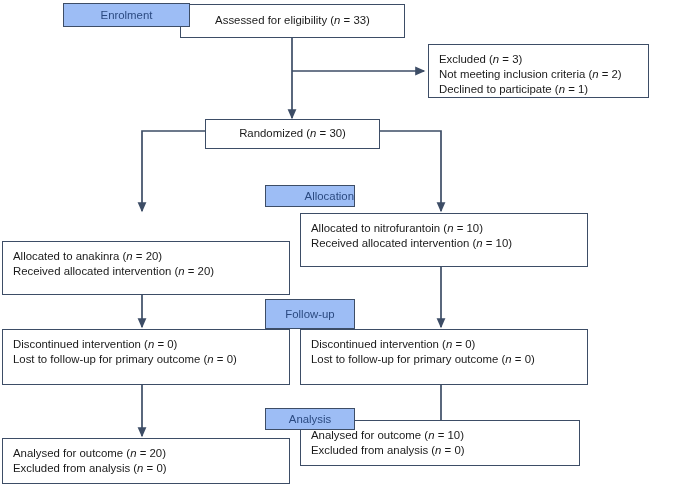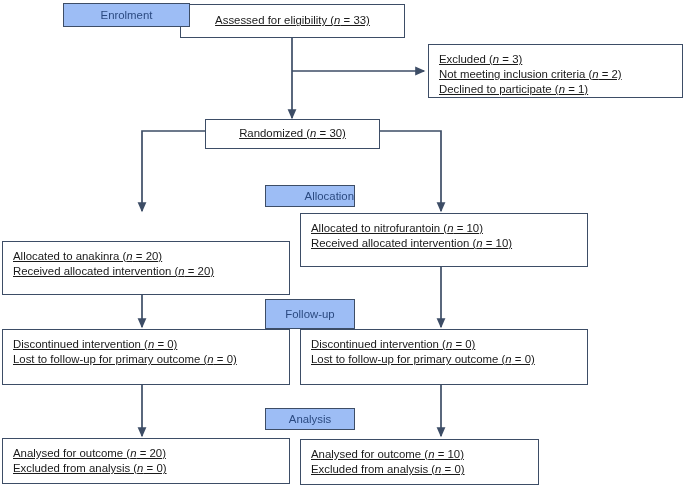--- a/index.html
+++ b/index.html
@@ -32,21 +32,20 @@
     background: #ffffff;
     border: 1.6px solid #3d4d66;
     color: #1a1a1a;
     font-size: 11.4px;
     line-height: 15.2px;
     z-index: 2;
   }
   .node .txt {
     display: block;
     white-space: pre;
-    text-decoration: underline;
   }
   .node.centered {
     display: flex;
     align-items: center;
     justify-content: center;
     text-align: center;
   }
   .node.padded {
     padding: 7px 0 7px 10px;
     text-align: left;
@@ -111,21 +110,21 @@
   </div>
 
   <div class="stage" style="left:265px; top:408px; width:90px; height:22px;">
     <span>Analysis</span>
   </div>
 
   <div class="node centered" style="left:180px; top:4px; width:225px; height:34px;">
     <span class="txt">Assessed for eligibility (<em class="ital">n</em> = 33)</span>
   </div>
 
-  <div class="node padded" style="left:428px; top:44px; width:255px; height:54px;">
+  <div class="node padded" style="left:428px; top:44px; width:221px; height:54px;">
     <span class="txt">Excluded (<em class="ital">n</em> = 3)</span>
     <span class="txt">Not meeting inclusion criteria (<em class="ital">n</em> = 2)</span>
     <span class="txt">Declined to participate (<em class="ital">n</em> = 1)</span>
   </div>
 
   <div class="node centered" style="left:205px; top:119px; width:175px; height:30px;">
     <span class="txt">Randomized (<em class="ital">n</em> = 30)</span>
   </div>
 
   <div class="node padded" style="left:2px; top:213px; width:288px; height:54px;margin-top:28px;">
@@ -146,18 +145,18 @@
   <div class="node padded" style="left:300px; top:329px; width:288px; height:56px;">
     <span class="txt">Discontinued intervention (<em class="ital">n</em> = 0)</span>
     <span class="txt">Lost to follow-up for primary outcome (<em class="ital">n</em> = 0)</span>
   </div>
 
   <div class="node padded" style="left:2px; top:438px; width:288px; height:46px;">
     <span class="txt">Analysed for outcome (<em class="ital">n</em> = 20)</span>
     <span class="txt">Excluded from analysis (<em class="ital">n</em> = 0)</span>
   </div>
 
-  <div class="node padded" style="left:300px; top:439px; width:239px; height:46px;">
+  <div class="node padded" style="left:300px; top:420px; width:280px; height:46px;">
     <span class="txt">Analysed for outcome (<em class="ital">n</em> = 10)</span>
     <span class="txt">Excluded from analysis (<em class="ital">n</em> = 0)</span>
   </div>
 
 </div>
 
 </body></html>

